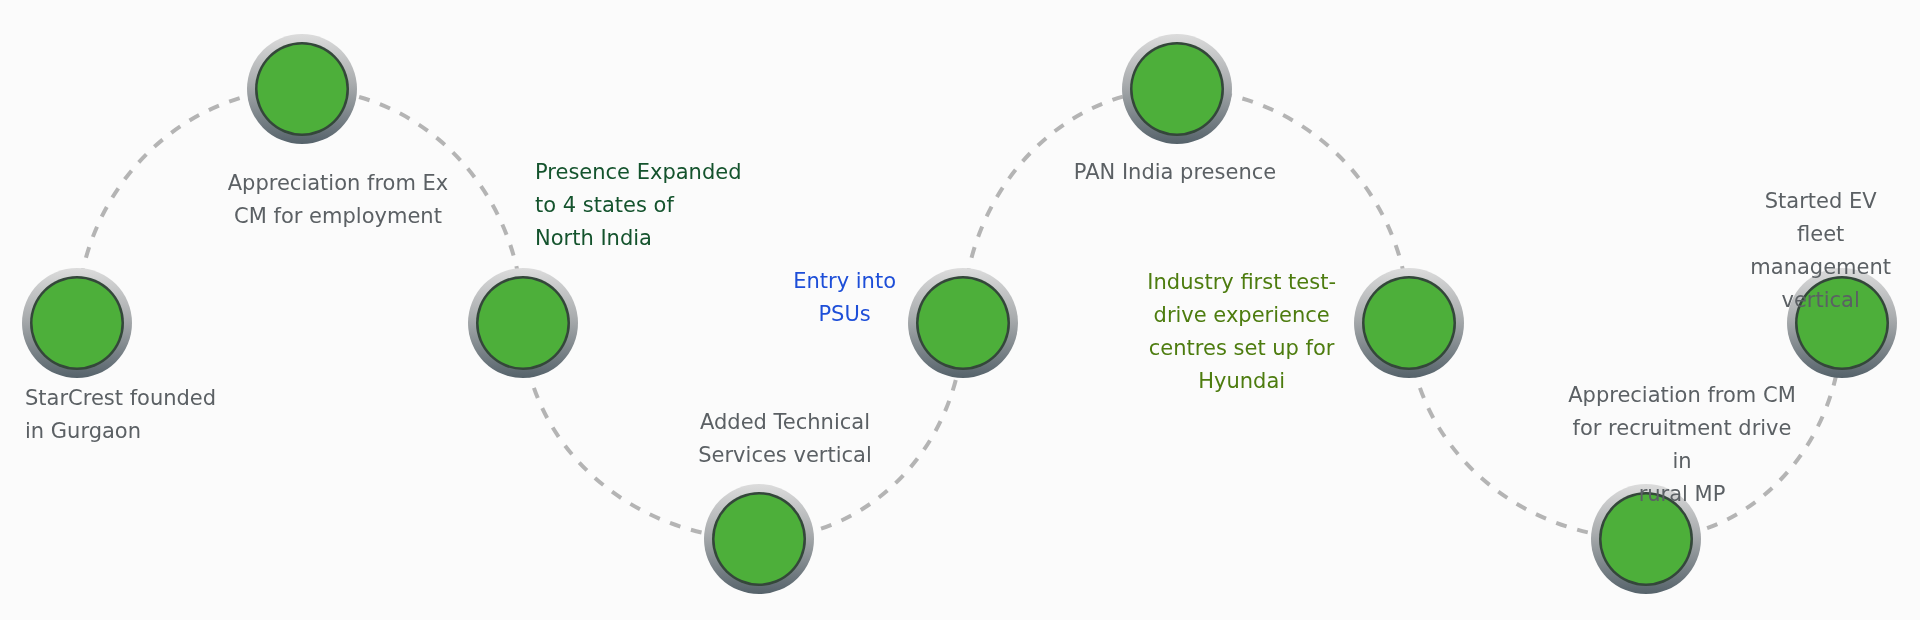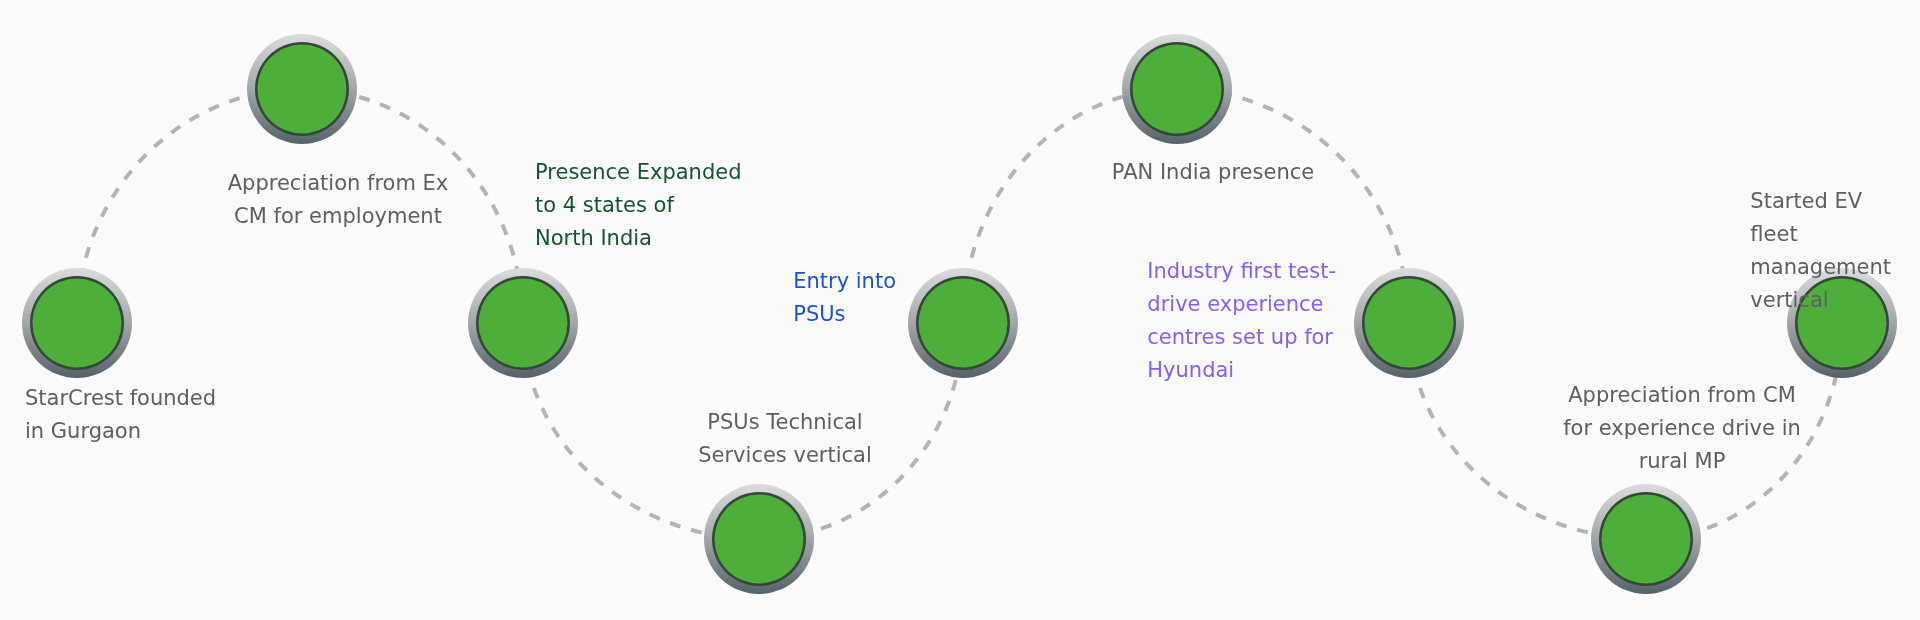--- a/index.html
+++ b/index.html
@@ -13,21 +13,21 @@
   .path { fill: none; stroke: #b4b4b4; stroke-width: 4; stroke-dasharray: 11 11; stroke-linecap: butt; }
   .label {
     position: absolute;
     color: #5b6064;
     font-size: 21px;
     line-height: 33px;
     white-space: pre-line;
     letter-spacing: 0px;
   }
   .center { text-align: center; transform: translateX(-50%); margin-left: 36px; }
-  .right { text-align: left; transform: translateX(-100%); }
+  .right { text-align: center; transform: translateX(-100%); }
   .left { text-align: left; }
 </style>
 </head>
 <body style="background: rgb(251, 251, 251);">
 
 <svg id="timeline" viewBox="0 0 1920 620" xmlns="http://www.w3.org/2000/svg">
   <defs>
     <linearGradient id="ringGrad" x1="0" y1="0" x2="0" y2="1">
       <stop offset="0" stop-color="#dcdcdc"></stop>
       <stop offset="0.45" stop-color="#a9acae"></stop>
@@ -89,26 +89,26 @@
     </g>
 </svg>
 
 <div class="label left" style="left: 25px; top: 382px; color: rgb(91, 96, 100);">StarCrest founded
 in Gurgaon</div>
 <div class="label center" style="left: 302px; top: 167px; color: rgb(91, 96, 100);">Appreciation from Ex
 CM for employment</div>
 <div class="label left" style="left: 535px; top: 156px; color: #14532d;">Presence Expanded
 to 4 states of
 North India</div>
-<div class="label center" style="left: 749px; top: 406px; color: rgb(91, 96, 100);">PSUs Technical
+<div class="label center" style="left: 749px; top: 406px; color: rgb(91, 96, 100);">Added Technical
 Services vertical</div>
 <div class="label right" style="left: 896px; top: 265px; color: #1d4ed8;">Entry into
 PSUs</div>
-<div class="label center" style="left: 1177px; top: 156px; color: rgb(91, 96, 100);">PAN India presence</div>
-<div class="label right" style="left: 1336px; top: 255px; color: #8b5cf6;">Industry first test-
+<div class="label center" style="left: 1139px; top: 156px; color: rgb(91, 96, 100);">PAN India presence</div>
+<div class="label right" style="left: 1336px; top: 266px; color: #4d7c0f;">Industry first test-
 drive experience
 centres set up for
 Hyundai</div>
 <div class="label center" style="left: 1646px; top: 379px; color: rgb(91, 96, 100);">Appreciation from CM
-for experience drive in
+for recruitment drive in
 rural MP</div>
 <div class="label right" style="left: 1891px; top: 185px; color: rgb(91, 96, 100);">Started EV fleet
 management vertical</div>
 
 </body></html>

